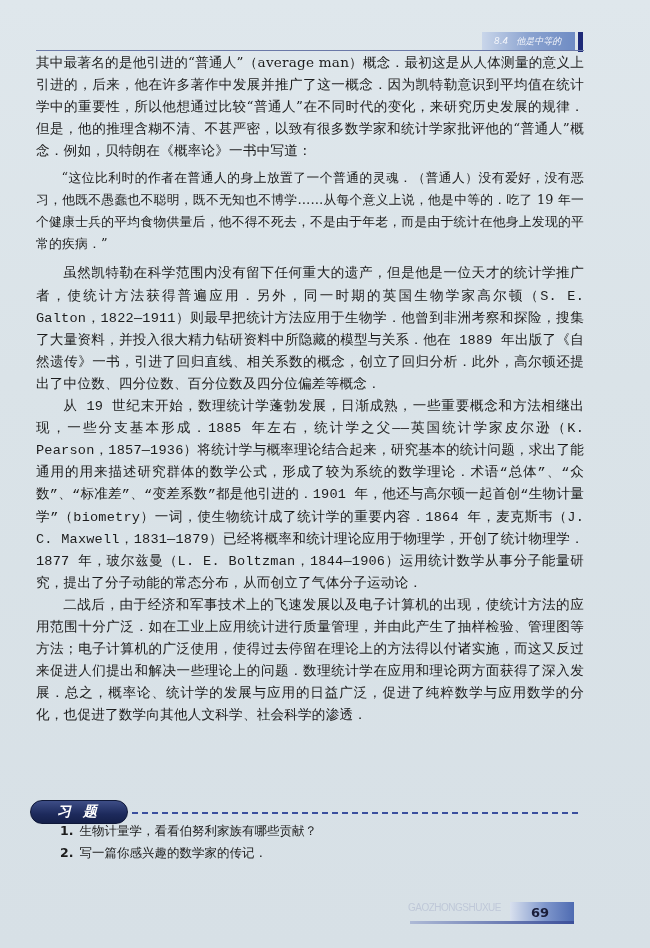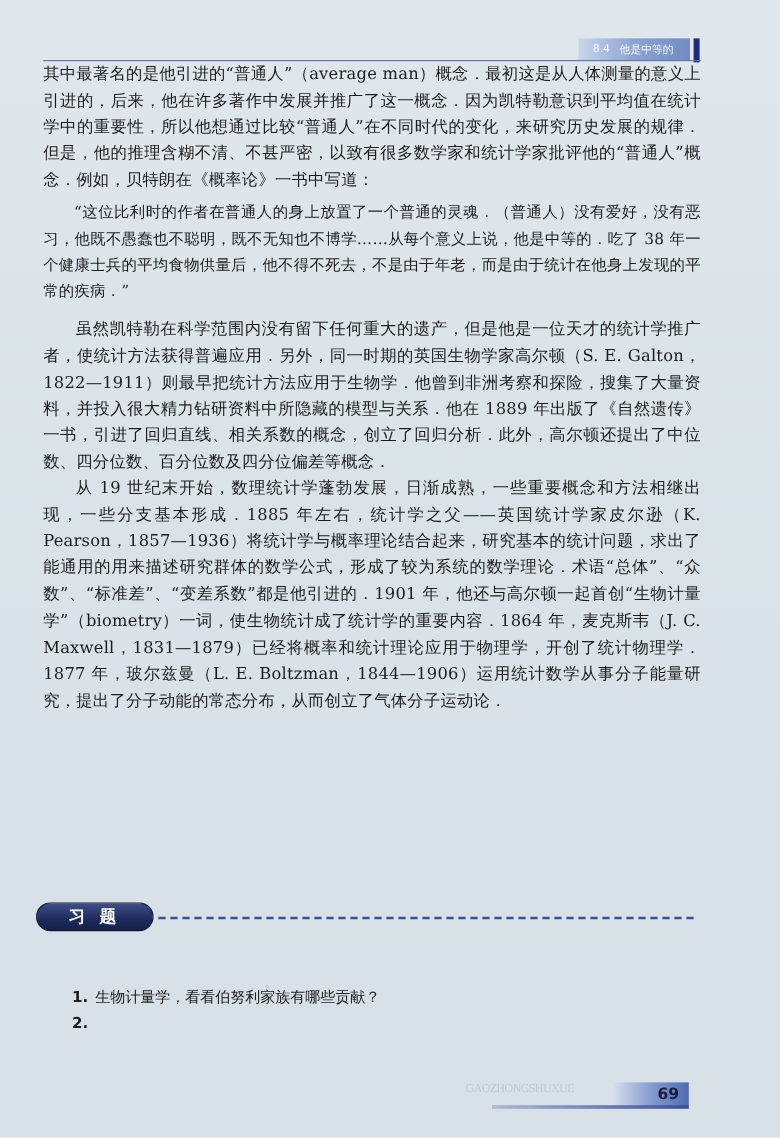--- a/index.html
+++ b/index.html
@@ -10,98 +10,100 @@
     color:#1c1c1c;
   }
   .header-rule {
     position:absolute; left:36px; top:50px; width:548px; height:1px;
     background:#6a78a8;
   }
   .section-tag {
     position:absolute; left:482px; top:32px; width:93px; height:18px;
     background: linear-gradient(90deg, #c9d6ea 0%, #8ba3d0 50%, #6f8cc4 100%);
     display:flex; align-items:center; padding-left:12px; box-sizing:border-box;
-    font-family:"DejaVu Sans", sans-serif; font-size:9px; color:#f4f6fb;
+    font-family:"DejaVu Sans", sans-serif; font-size:9px; font-style:italic; color:#f4f6fb;
   }
   .section-tag .num { margin-right:8px; }
   .section-bar {
     position:absolute; left:578px; top:32px; width:5px; height:20px; background:#1e2a78;
   }
   .content {
     position:absolute; left:36px; top:51px; width:548px;
     font-size:13.6px; line-height:22.1px; letter-spacing:0.2px;
   }
   .content p { margin:0; text-align:justify; text-justify:inter-character; }
-  .indent { text-indent:2em; }
+  .indent { text-indent:2em;font-family:Liberation Mono, monospace; }
   .quote {
     font-family:"DejaVu Serif", serif; font-size:12.8px; line-height:22px;
     margin:6px 0 8px 0 !important; text-indent:2em;
   }
   .p2 { margin-top:6px !important; }
   .ex-header {
-    position:absolute; left:30px; top:752px; width:550px; height:26px;
+    position:absolute; left:30px; top:800px; width:550px; height:26px;font-style:italic;
   }
   .ex-badge {
     position:absolute; left:0; top:0; width:98px; height:24px; border-radius:12px;
     background: linear-gradient(180deg, #3d4d86 0%, #1d2a5c 60%, #15204a 100%);
     border:1px solid #0f1838;
     color:#fff; font-family:"DejaVu Sans", sans-serif; font-weight:bold; font-size:14px;
     display:flex; align-items:center; justify-content:center; letter-spacing:12px; padding-left:8px; box-sizing:border-box;
   }
   .ex-dash {
     position:absolute; left:102px; top:12px; width:446px; height:0;
     border-top:2px dashed #3a4f9e;
   }
   .exercises {
     position:absolute; left:60px; top:820px; font-size:12.5px; line-height:22px;
   }
   .exercises .item { display:flex; }
   .exercises .n { font-weight:bold; font-family:"DejaVu Sans", sans-serif; margin-right:6px; }
   .footer-brand {
-    position:absolute; left:388px; top:902px;
-    font-family:Liberation Serif, serif; font-size:10px; color:#bfc8d8; letter-spacing:-0.5px;
+    position:absolute; left:408px; top:902px;
+    font-family:Liberation Sans, sans-serif; font-size:10px; color:#bfc8d8; letter-spacing:-0.5px;
   }
   .footer-page {
     position:absolute; left:510px; top:902px; width:64px; height:20px;
     background: linear-gradient(90deg, #d8e0ee 0%, #7f97cc 55%, #4e6bb2 100%);
-    display:flex; align-items:center; justify-content:flex-end; padding-right:8px; box-sizing:border-box;
+    display:flex; align-items:center; justify-content:flex-end; padding-right:25px; box-sizing:border-box;
     font-family:"DejaVu Sans", sans-serif; font-weight:bold; font-size:13px; color:#1a1e3a;
   }
   .footer-rule {
     position:absolute; left:410px; top:921px; width:164px; height:3px;
     background: linear-gradient(90deg, #aebad6 0%, #3b4f9a 100%);
   }
 </style>
 </head>
 <body>
 
 <div class="section-tag">
   <span class="num">8.4</span>
   <span>他是中等的</span>
 </div>
 <div class="section-bar"></div>
 <div class="header-rule"></div>
 
 <div class="content">
   <p>其中最著名的是他引进的“普通人”（average man）概念．最初这是从人体测量的意义上引进的，后来，他在许多著作中发展并推广了这一概念．因为凯特勒意识到平均值在统计学中的重要性，所以他想通过比较“普通人”在不同时代的变化，来研究历史发展的规律．但是，他的推理含糊不清、不甚严密，以致有很多数学家和统计学家批评他的“普通人”概念．例如，贝特朗在《概率论》一书中写道：</p>
-  <p class="quote">“这位比利时的作者在普通人的身上放置了一个普通的灵魂．（普通人）没有爱好，没有恶习，他既不愚蠢也不聪明，既不无知也不博学……从每个意义上说，他是中等的．吃了 38 年一个健康士兵的平均食物供量后，他不得不死去，不是由于年老，而是由于统计在他身上发现的平常的疾病．”</p>
+  <p class="quote">“这位比利时的作者在普通人的身上放置了一个普通的灵魂．（普通人）没有爱好，没有恶习，他既不愚蠢也不聪明，既不无知也不博学……从每个意义上说，他是中等的．吃了 19 年一个健康士兵的平均食物供量后，他不得不死去，不是由于年老，而是由于统计在他身上发现的平常的疾病．”</p>
   <p class="indent p2">虽然凯特勒在科学范围内没有留下任何重大的遗产，但是他是一位天才的统计学推广者，使统计方法获得普遍应用．另外，同一时期的英国生物学家高尔顿（S. E. Galton，1822—1911）则最早把统计方法应用于生物学．他曾到非洲考察和探险，搜集了大量资料，并投入很大精力钻研资料中所隐藏的模型与关系．他在 1889 年出版了《自然遗传》一书，引进了回归直线、相关系数的概念，创立了回归分析．此外，高尔顿还提出了中位数、四分位数、百分位数及四分位偏差等概念．</p>
   <p class="indent">从 19 世纪末开始，数理统计学蓬勃发展，日渐成熟，一些重要概念和方法相继出现，一些分支基本形成．1885 年左右，统计学之父——英国统计学家皮尔逊（K. Pearson，1857—1936）将统计学与概率理论结合起来，研究基本的统计问题，求出了能通用的用来描述研究群体的数学公式，形成了较为系统的数学理论．术语“总体”、“众数”、“标准差”、“变差系数”都是他引进的．1901 年，他还与高尔顿一起首创“生物计量学”（biometry）一词，使生物统计成了统计学的重要内容．1864 年，麦克斯韦（J. C. Maxwell，1831—1879）已经将概率和统计理论应用于物理学，开创了统计物理学．1877 年，玻尔兹曼（L. E. Boltzman，1844—1906）运用统计数学从事分子能量研究，提出了分子动能的常态分布，从而创立了气体分子运动论．</p>
+  <p class="indent">二战后，由于经济和军事技术上的飞速发展以及电子计算机的出现，使统计方法的应用范围十分广泛．如在工业上应用统计进行质量管理，并由此产生了抽样检验、管理图等方法；电子计算机的广泛使用，使得过去停留在理论上的方法得以付诸实施，而这又反过来促进人们提出和解决一些理论上的问题．数理统计学在应用和理论两方面获得了深入发展．总之，概率论、统计学的发展与应用的日益广泛，促进了纯粹数学与应用数学的分化，也促进了数学向其他人文科学、社会科学的渗透．</p>
 </div>
 
 <div class="ex-header">
   <div class="ex-badge">习题</div>
   <div class="ex-dash"></div>
 </div>
 
 <div class="exercises">
   <div class="item">
     <span class="n">1.</span>
     <span>生物计量学，看看伯努利家族有哪些贡献？</span>
   </div>
   <div class="item">
     <span class="n">2.</span>
+    <span>写一篇你感兴趣的数学家的传记．</span>
   </div>
 </div>
 
 <div class="footer-brand">GAOZHONGSHUXUE</div>
 <div class="footer-page">69</div>
 <div class="footer-rule"></div>
 
 </body></html>

